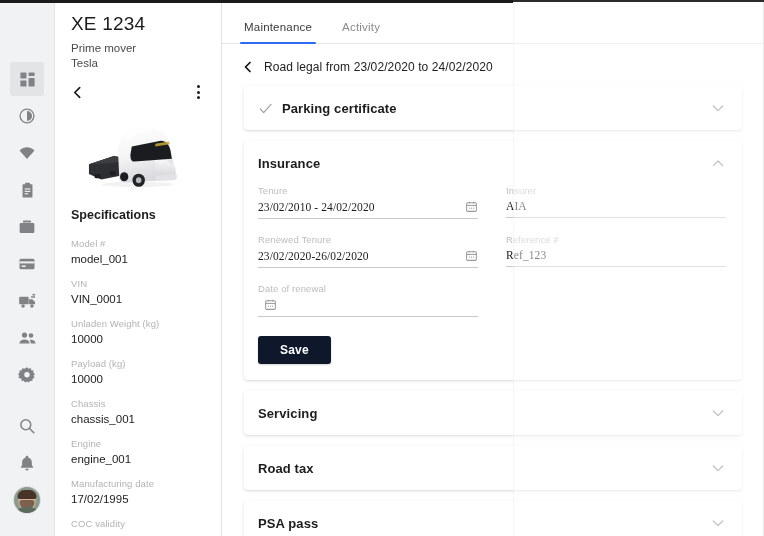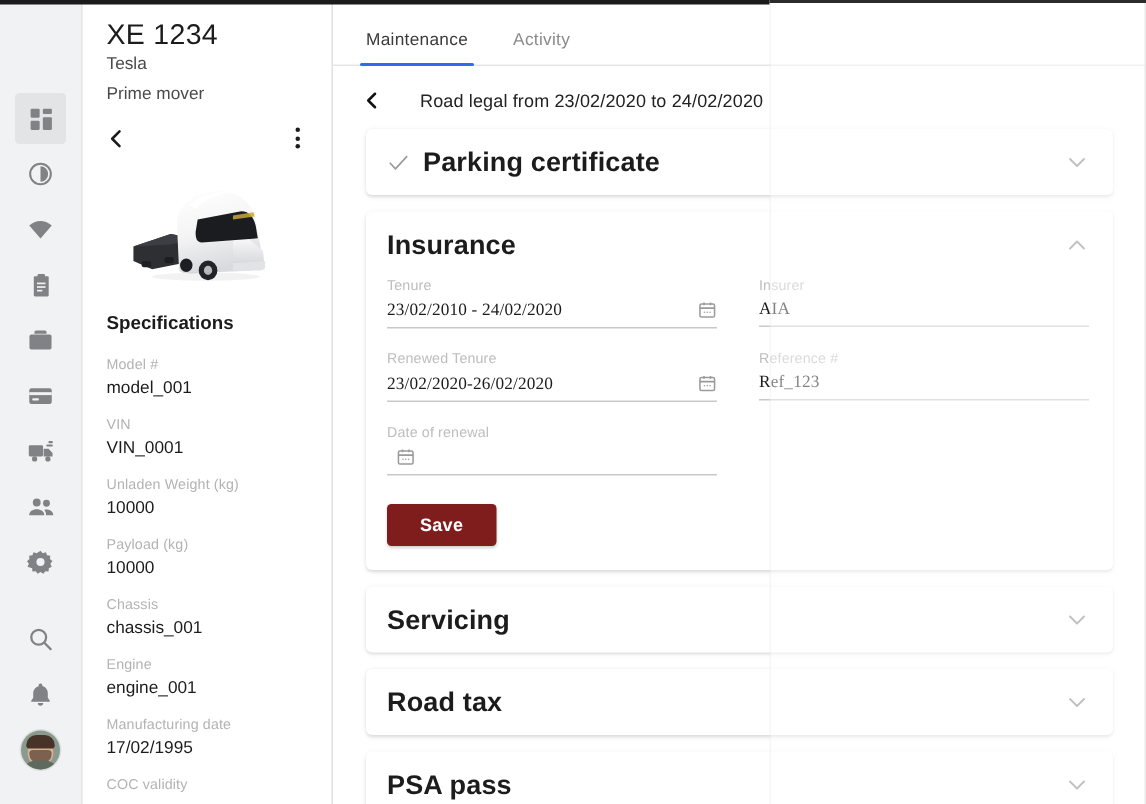--- a/index.html
+++ b/index.html
@@ -169,40 +169,40 @@
   .tab.active { color: #3a3a3a; }
   .tab.active::after {
     content: "";
     position: absolute; left: -2px; right: -2px; bottom: -1px;
     height: 2.5px; background: #2f6bf0; border-radius: 2px;
   }
 
   .crumb {
     display: flex; align-items: center;
     padding: 16px 20px 12px 20px;
-    gap: 26px;
+    gap: 10px;
   }
   .crumb-arrow { color: #111; display: flex; cursor: pointer; }
   .crumb-text { font-size: 12px; color: #222; letter-spacing: .1px; }
 
   .cards { padding: 0 22px 0 22px; }
   .card {
     background: #fff;
     border-radius: 4px;
     box-shadow: 0 1px 2px rgba(0,0,0,.10), 0 1px 5px rgba(0,0,0,.06);
     margin-bottom: 11px;
   }
   .card-head {
     display: flex; align-items: center;
     height: 44px;
     padding: 0 16px 0 14px;
     cursor: pointer;
   }
   .card-head .check { margin-right: 9px; display: flex; color: #9b9b9b; }
-  .card-title { font-size: 18px; font-weight: 700; color: #1c1c1c; letter-spacing: .1px; }
+  .card-title { font-size: 13px; font-weight: 700; color: #1c1c1c; letter-spacing: .1px; }
   .chev { margin-left: auto; color: #8d8d8d; display: flex; }
 
   .card-body { padding: 0 16px 16px 14px; }
   .form-grid {
     display: grid;
     grid-template-columns: 1fr 1fr;
     column-gap: 28px;
     row-gap: 0px;
   }
   .field { margin-bottom: 15px; position: relative; }
@@ -214,21 +214,21 @@
     border-bottom: 1px solid #c9c9c9;
     padding: 3px 0 5px 0;
   }
   .field-value {
     font-size: 11.5px; color: #1c1c1c; flex: 1; letter-spacing: .1px; font-family: Liberation Serif, serif;
   }
   .cal-icon { color: #9a9a9a; display: flex; margin-left: 6px; cursor: pointer; }
 
   .save-btn {
     display: inline-flex; align-items: center; justify-content: center;
-    background: #7f1d1d;
+    background: #0f172a;
     color: #fff;
     font-size: 12px; font-weight: 700;
     border: none; border-radius: 3px;
     height: 28px; padding: 0 22px;
     margin-top: 4px;
     cursor: pointer;
     letter-spacing: .2px;
     box-shadow: 0 1px 2px rgba(0,0,0,.18);
   }
 
@@ -382,22 +382,22 @@
         <span class="face"></span>
         <span class="hair"></span>
         <span class="beard"></span>
         <span class="body"></span>
       </div>
     </div>
   </nav>
 
   <aside class="detail">
     <h1 class="veh-title">XE 1234</h1>
+    <div class="veh-sub">Prime mover</div>
     <div class="veh-sub" style="margin-top:0">Tesla</div>
-    <div class="veh-sub">Prime mover</div>
 
     <div class="veh-actions">
       <span class="back-arrow">
         <svg width="13" height="15" viewBox="0 0 24 24" fill="none" stroke="currentColor" stroke-width="3.2" stroke-linecap="round" stroke-linejoin="round">
           <polyline points="16,3 7,12 16,21"></polyline>
         </svg>
       </span>
       <span class="kebab">
         <i></i>
         <i></i>

